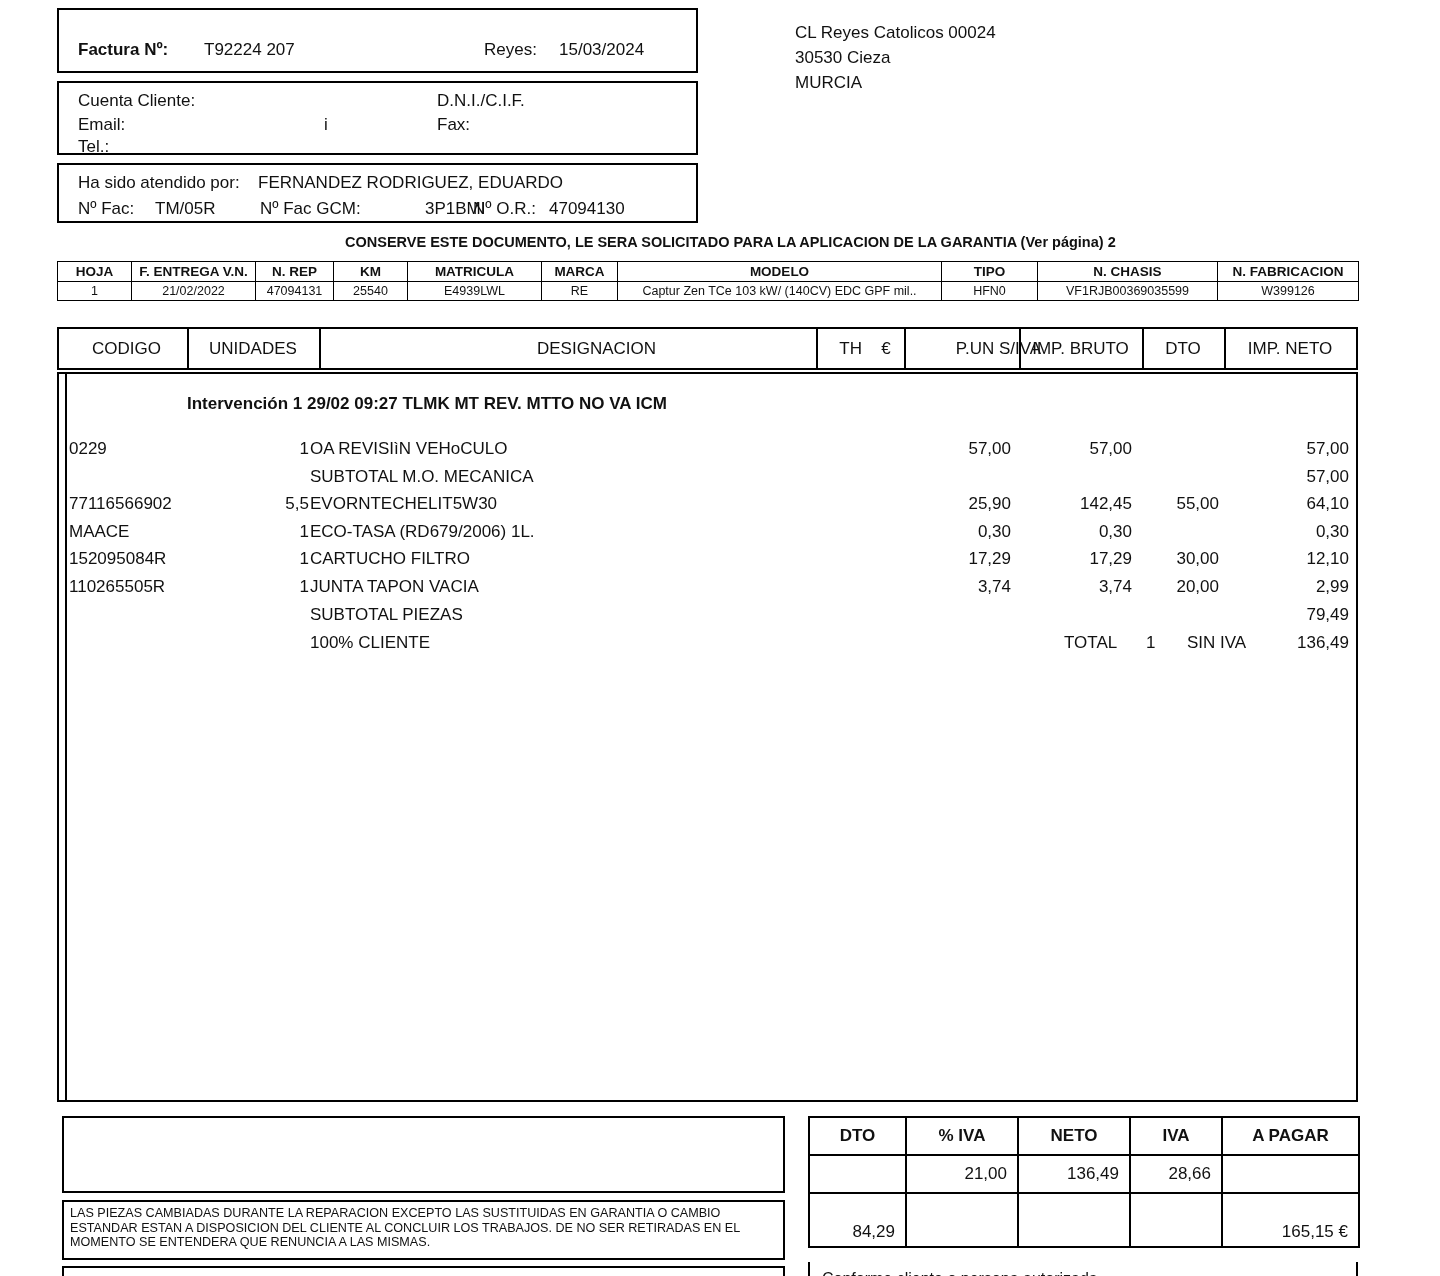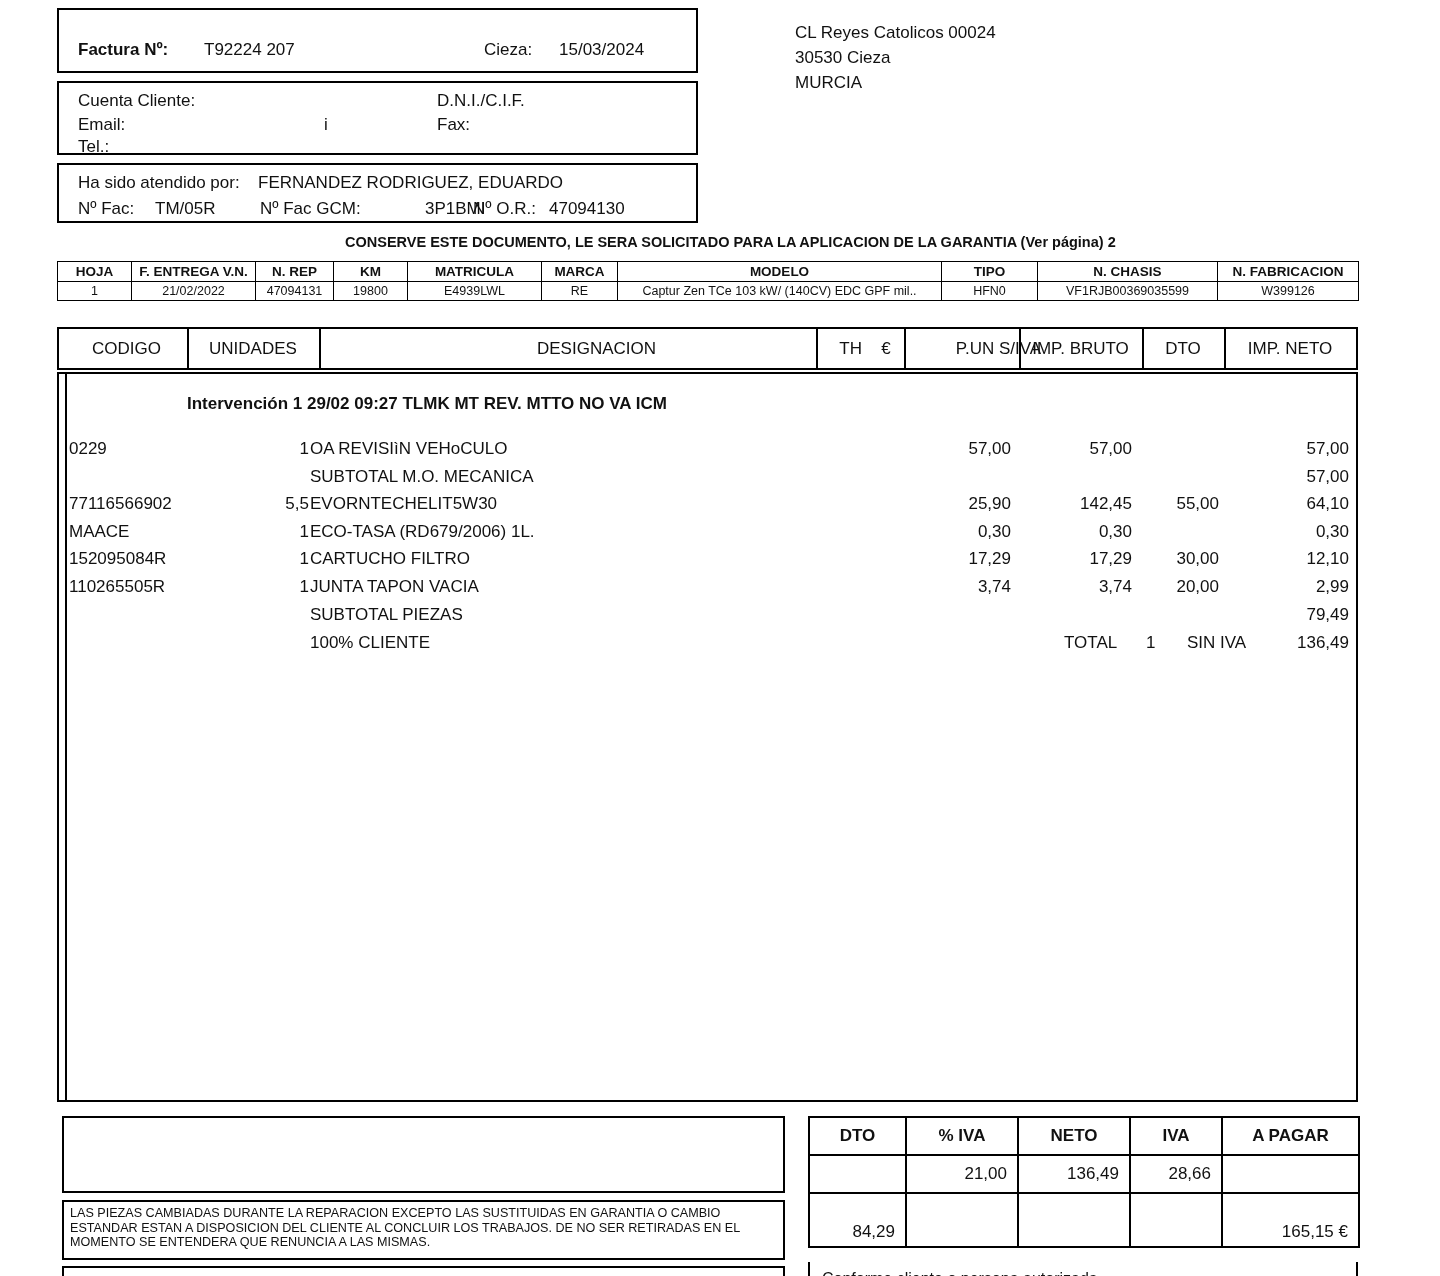--- a/index.html
+++ b/index.html
@@ -169,21 +169,21 @@
   }
 </style>
 </head>
 <body>
 
 <div class="page">
 
   <div class="hdr-box" id="hdr-invoice">
     <span class="hdr-line bold" style="left:19px; top:30px;">Factura Nº:</span>
     <span class="hdr-line" style="left:145px; top:30px;">T92224 207</span>
-    <span class="hdr-line" style="left:425px; top:30px;">Cieza:</span>
+    <span class="hdr-line" style="left:425px; top:30px;">Reyes:</span>
     <span class="hdr-line" style="left:500px; top:30px;">15/03/2024</span>
   </div>
 
   <div class="hdr-box" id="hdr-client">
     <span class="hdr-line" style="left:19px; top:8px;">Cuenta Cliente:</span>
     <span class="hdr-line" style="left:378px; top:8px;">D.N.I./C.I.F.</span>
     <span class="hdr-line" style="left:19px; top:32px;">Email:</span>
     <span class="hdr-line" style="left:265px; top:32px;">i</span>
     <span class="hdr-line" style="left:378px; top:32px;">Fax:</span>
     <span class="hdr-line" style="left:19px; top:54px;">Tel.:</span>
@@ -233,21 +233,21 @@
         <th>TIPO</th>
         <th>N. CHASIS</th>
         <th>N. FABRICACION</th>
       </tr>
     </thead>
     <tbody>
       <tr>
         <td>1</td>
         <td>21/02/2022</td>
         <td>47094131</td>
-        <td>19800</td>
+        <td>25540</td>
         <td>E4939LWL</td>
         <td>RE</td>
         <td>Captur Zen TCe 103 kW/ (140CV) EDC GPF mil..</td>
         <td>HFN0</td>
         <td>VF1RJB00369035599</td>
         <td>W399126</td>
       </tr>
     </tbody>
   </table>
 

